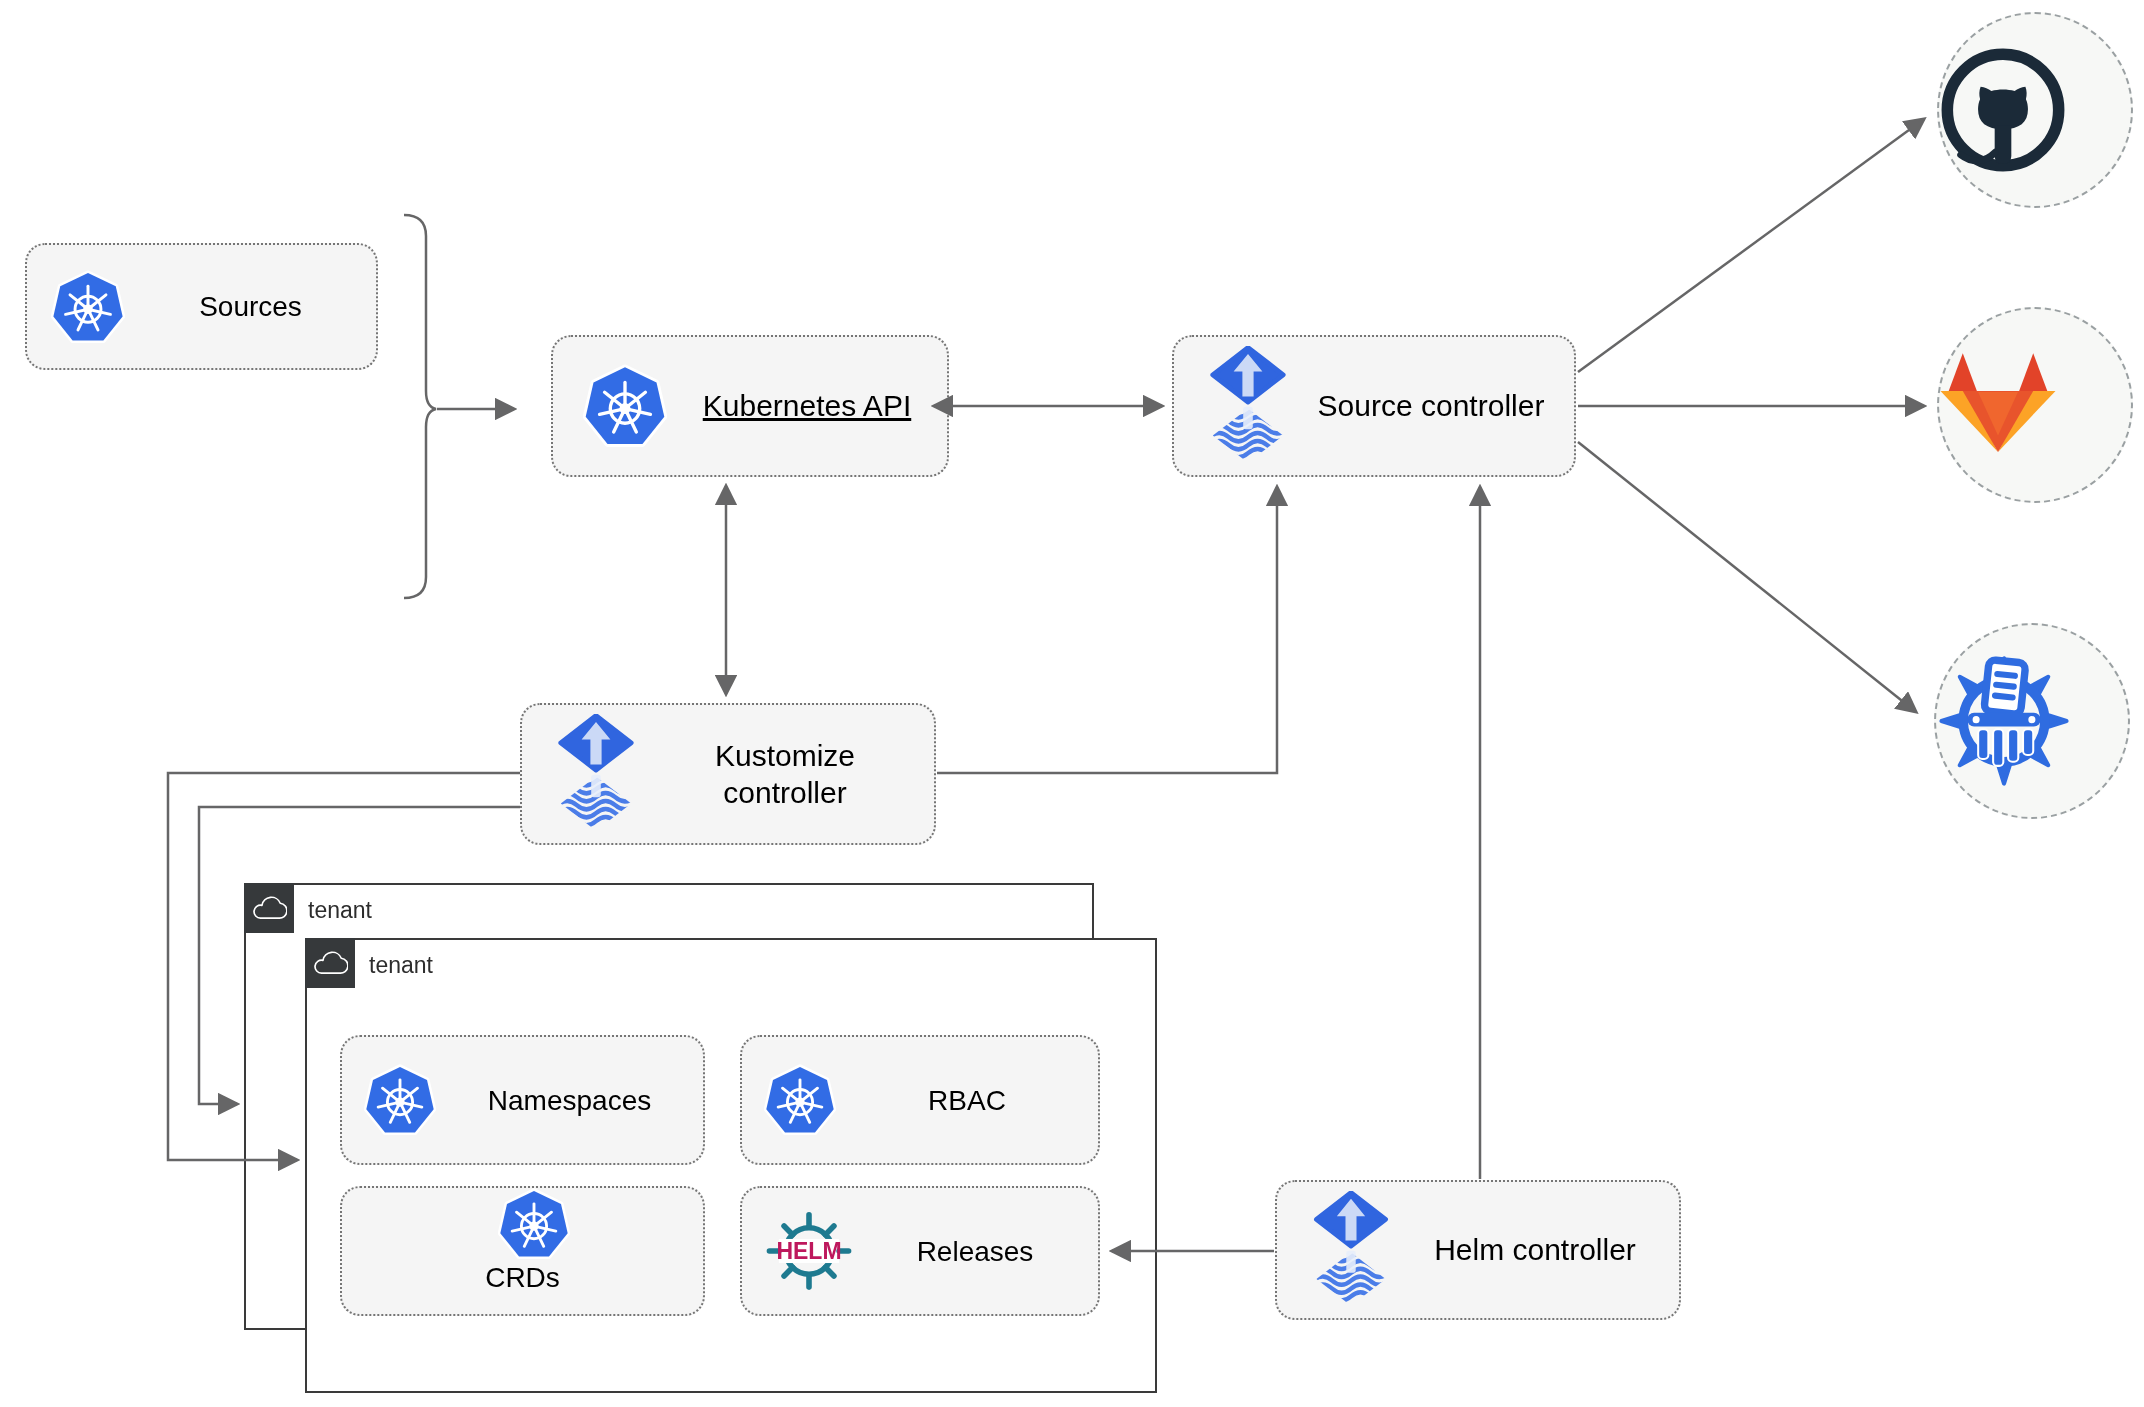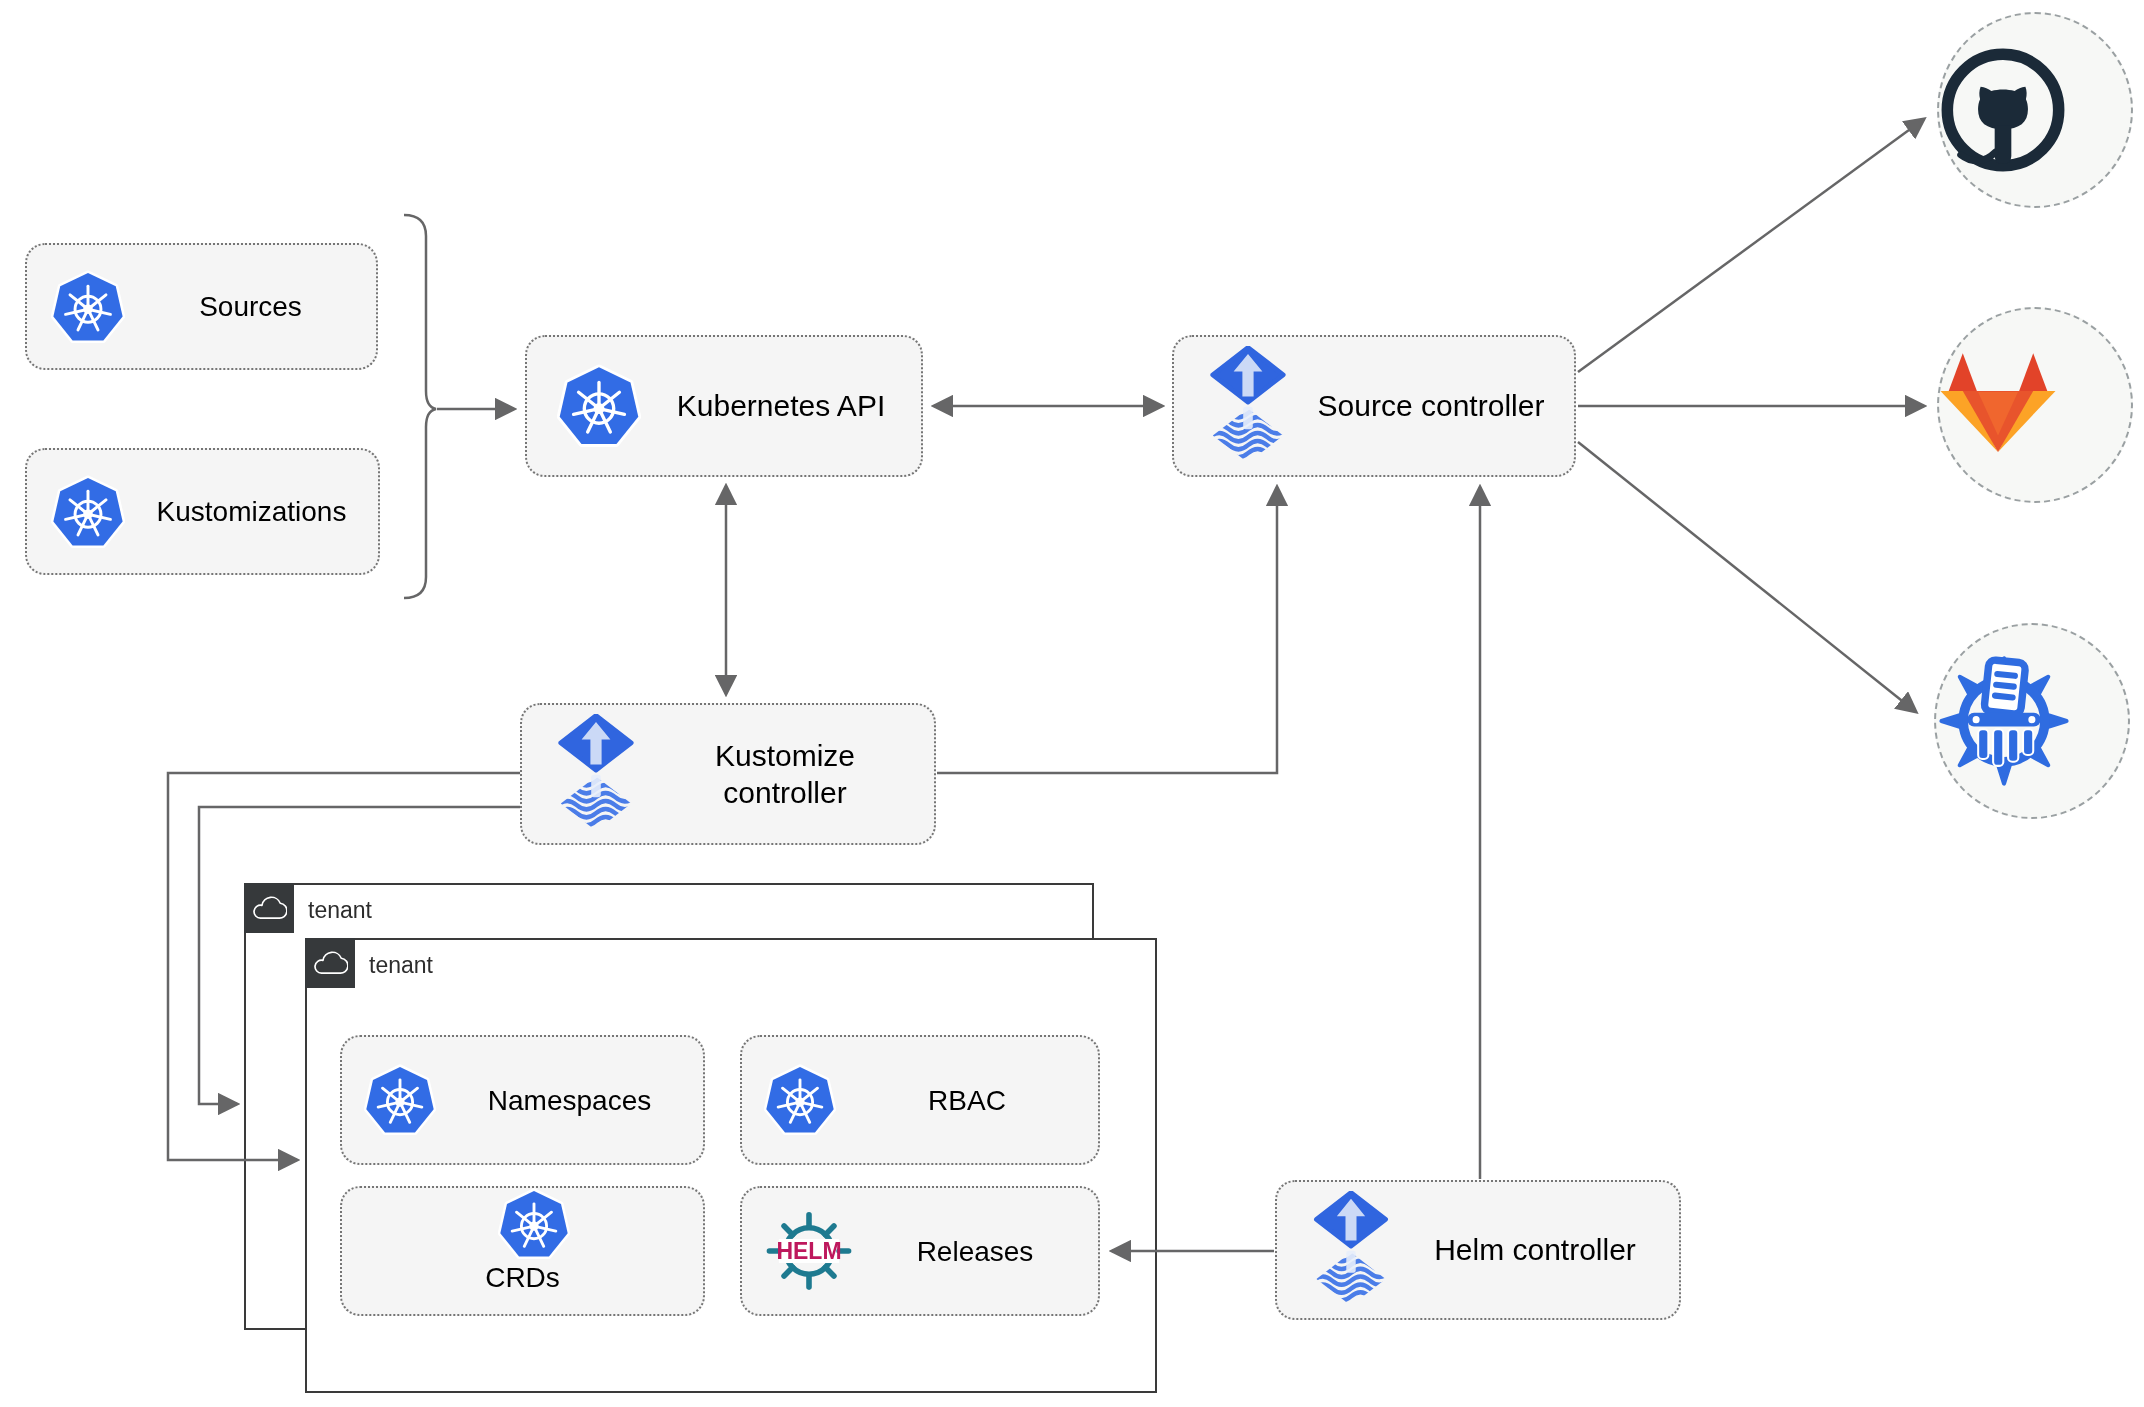--- a/index.html
+++ b/index.html
@@ -175,30 +175,22 @@
 
   <div class="node top" style="left:25px;top:243px;width:353px;height:127px;">
     <span class="ic" style="margin-left:24px;">
       <svg width="74" height="74">
           <use href="#sym-k8s"></use>
         </svg>
     </span>
     <span class="lbl">Sources</span>
   </div>
 
-  <div class="node top" style="left:25px;top:448px;width:355px;height:127px;">
-    <span class="ic" style="margin-left:24px;">
-      <svg width="74" height="74">
-          <use href="#sym-k8s"></use>
-        </svg>
-    </span>
-    <span class="lbl">Kustomizations</span>
-  </div>
-
-  <div class="node top" style="left:525px;top:335px;width:398px;height:142px;">
+
+  <div class="node top" style="left:551px;top:335px;width:398px;height:142px;text-decoration:underline;">
     <span class="ic" style="margin-left:30px;">
       <svg width="84" height="84">
           <use href="#sym-k8s"></use>
         </svg>
     </span>
     <span class="lbl big">Kubernetes API</span>
   </div>
 
   <div class="node top" style="left:1172px;top:335px;width:404px;height:142px;">
     <span class="ic" style="margin-left:34px;">

